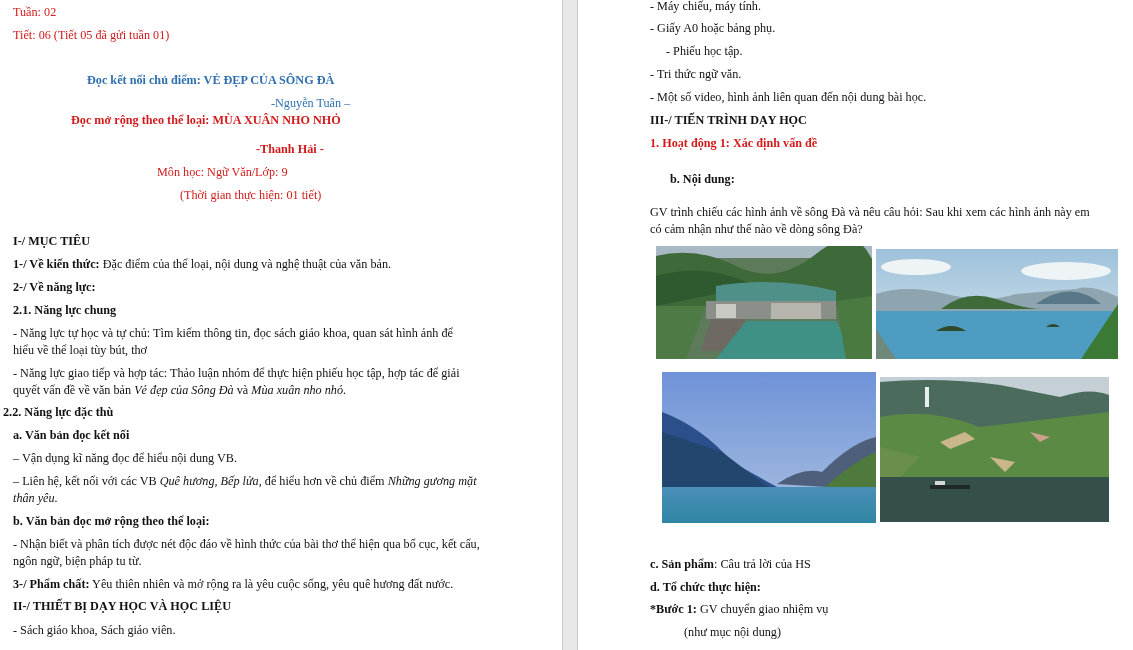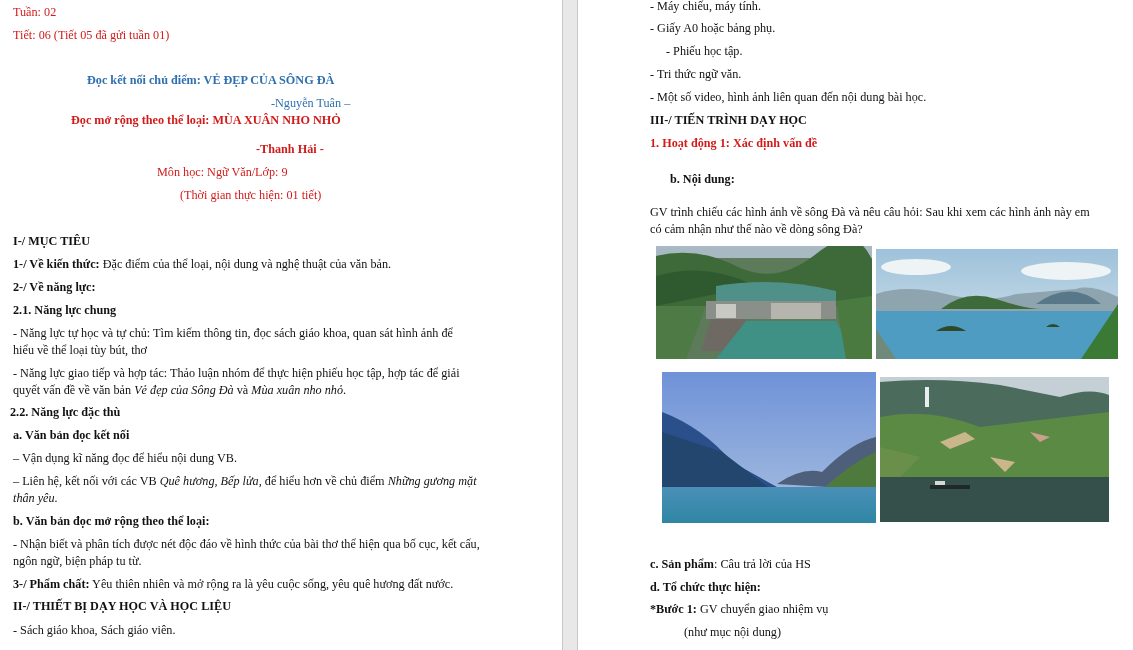--- a/index.html
+++ b/index.html
@@ -51,21 +51,21 @@
     <span class="b">1-/ Về kiến thức:</span><span>  Đặc điểm của thể loại, nội dung và nghệ thuật của văn bản.</span>
   </div>
   <div class="line b" style="left:13px; top:280px;">2-/  Về năng lực:</div>
   <div class="line b" style="left:13px; top:303px;">2.1. Năng lực chung</div>
   <div class="line" style="left:13px; top:326px;">    - Năng lực tự học và tự chủ: Tìm kiếm thông tin, đọc sách giáo khoa, quan sát hình ảnh để</div>
   <div class="line" style="left:13px; top:343px;">hiểu về thể loại tùy bút, thơ</div>
   <div class="line" style="left:13px; top:383px;">
     <span>quyết vấn đề về văn bản </span><span class="i">Vẻ đẹp của Sông Đà</span><span> và </span><span class="i">Mùa xuân nho nhỏ</span><span>.</span>
   </div>
   <div class="line" style="left:13px; top:366px;">   - Năng lực giao tiếp và hợp tác: Thảo luận nhóm để thực hiện phiếu học tập, hợp tác để giải</div>
-  <div class="line b" style="left:10px; top:405px;">2.2. Năng lực đặc thù</div>
+  <div class="line b" style="left:3px; top:405px;">2.2. Năng lực đặc thù</div>
   <div class="line b" style="left:13px; top:428px;">a. Văn bản đọc kết nối</div>
   <div class="line" style="left:13px; top:451px;">– Vận dụng kĩ năng đọc để hiểu nội dung VB.</div>
   <div class="line" style="left:13px; top:474px;">
     <span>– Liên hệ, kết nối với các VB </span><span class="i">Quê hương, Bếp lửa,</span><span> để hiểu hơn về chủ điểm </span><span class="i">Những gương mặt</span>
   </div>
   <div class="line i" style="left:13px; top:491px;">thân yêu.</div>
   <div class="line b" style="left:13px; top:514px;">b. Văn bản đọc mở rộng theo thể loại:</div>
   <div class="line" style="left:13px; top:537px;">-  Nhận biết và phân tích được nét độc đáo về hình thức của bài thơ thể hiện qua bố cục, kết cấu,</div>
   <div class="line" style="left:13px; top:554px;">ngôn ngữ, biện pháp tu từ.</div>
   <div class="line" style="left:13px; top:577px;">

